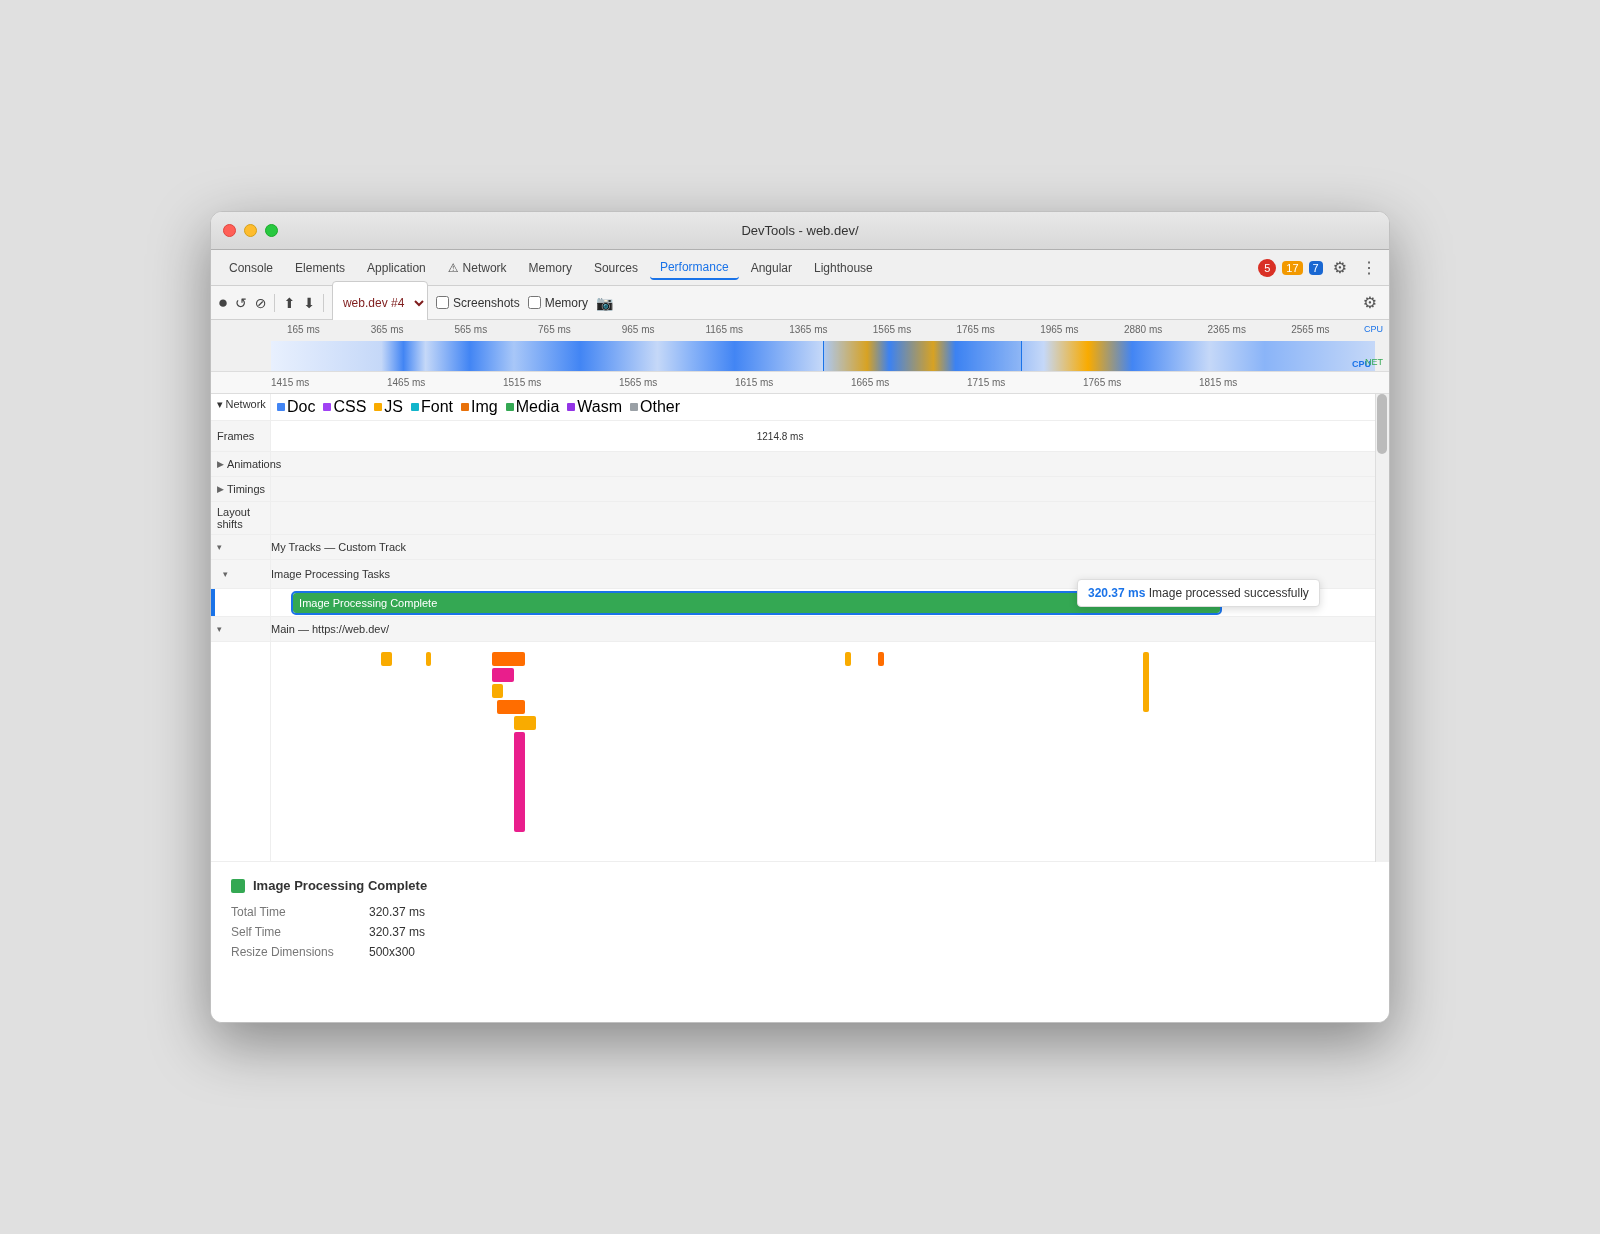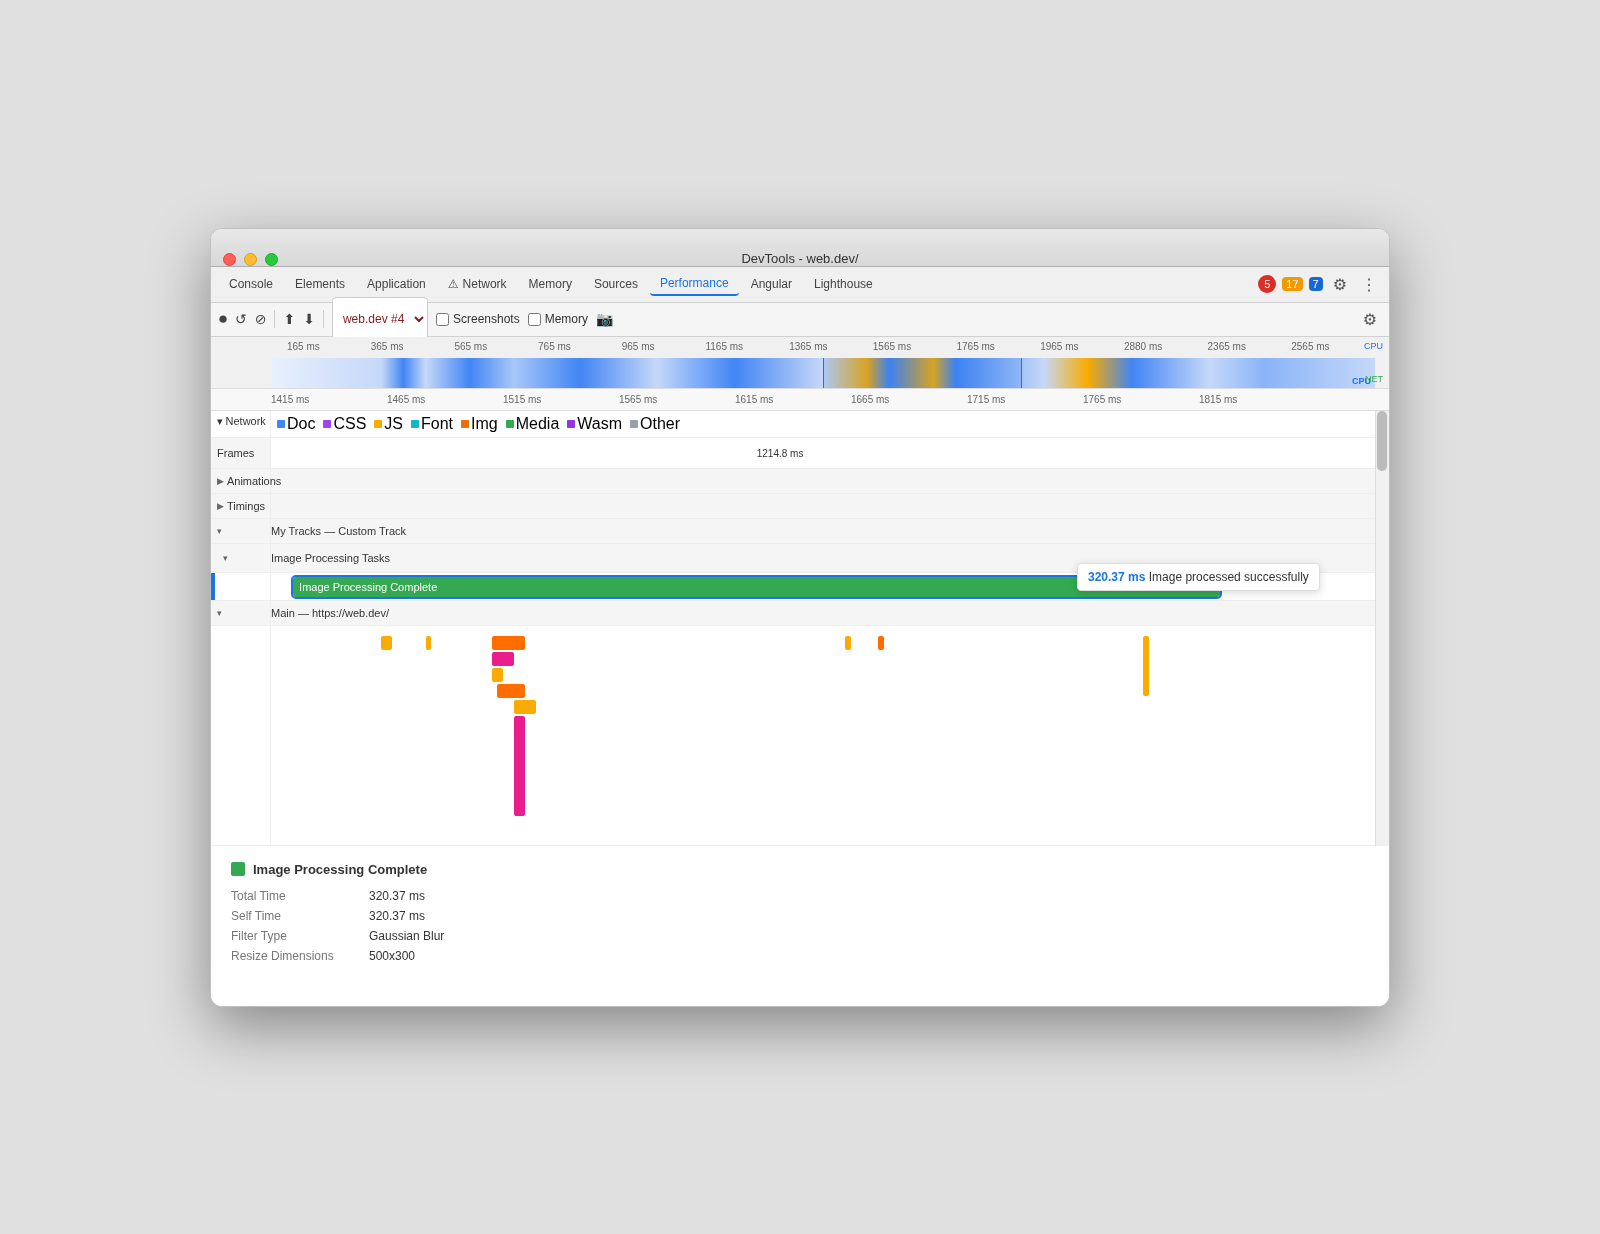--- a/index.html
+++ b/index.html
@@ -12,21 +12,21 @@
       box-shadow: 0 20px 60px rgba(0,0,0,0.4);
       overflow: hidden;
       border: 1px solid #c0c0c0;
     }
 
     
     .title-bar {
       background: linear-gradient(to bottom, #e8e8e8, #d8d8d8);
       height: 38px;
       display: flex;
-      align-items: flex-end;
+      align-items: center;
       padding: 0 12px;
       border-bottom: 1px solid #b0b0b0;
       position: relative;
     }
     .traffic-lights { display: flex; gap: 8px; align-items: center; }
     .traffic-light { width: 13px; height: 13px; border-radius: 50%; }
     .tl-red { background: #ff5f57; border: 1px solid #e0443e; }
     .tl-yellow { background: #febc2e; border: 1px solid #d4a017; }
     .tl-green { background: #28c840; border: 1px solid #1aab29; }
     .title-bar-title { position: absolute; left: 50%; transform: translateX(-50%); font-size: 13px; color: #333; font-weight: 500; }
@@ -490,20 +490,26 @@
       </div>
 
       <div class="track-row">
         <div class="track-label">
           <span class="expand-icon">▶</span>
           <span>Timings</span>
         </div>
         <div class="track-content"></div>
       </div>
 
+      <div class="track-row">
+        <div class="track-label">
+          <span>Layout shifts</span>
+        </div>
+        <div class="track-content"></div>
+      </div>
 
       <div class="track-row">
         <div class="track-label" style="font-size:10px;">
           <span class="expand-icon">▾</span>
         </div>
         <div class="track-content" style="display:flex;align-items:center;">
           <span style="font-size:11px;color:#333;">My Tracks — Custom Track</span>
         </div>
       </div>
 
@@ -574,22 +580,18 @@
     </div>
     <div class="summary-row">
       <span class="summary-key">Total Time</span>
       <span class="summary-val">320.37 ms</span>
     </div>
     <div class="summary-row">
       <span class="summary-key">Self Time</span>
       <span class="summary-val">320.37 ms</span>
     </div>
     <div class="summary-row">
-      <span class="summary-key">Filter Type</span>
-      <span class="summary-val">Gaussian Blur</span>
-    </div>
-    <div class="summary-row">
       <span class="summary-key">Resize Dimensions</span>
       <span class="summary-val">500x300</span>
     </div>
   </div>
 
 </div>
 
 </body></html>

